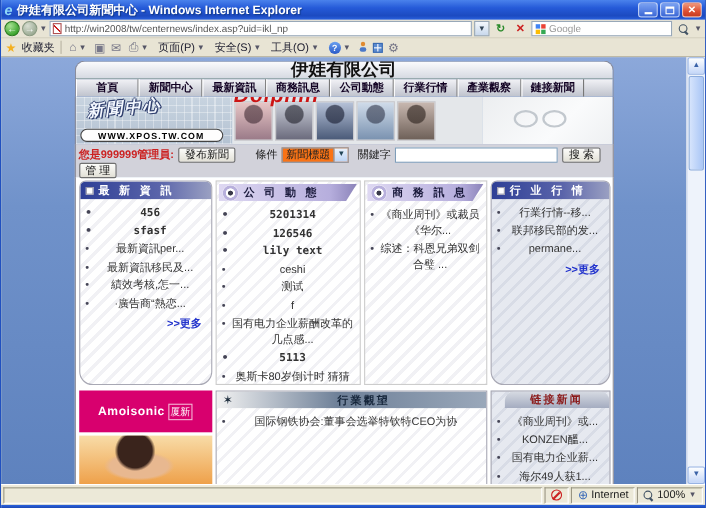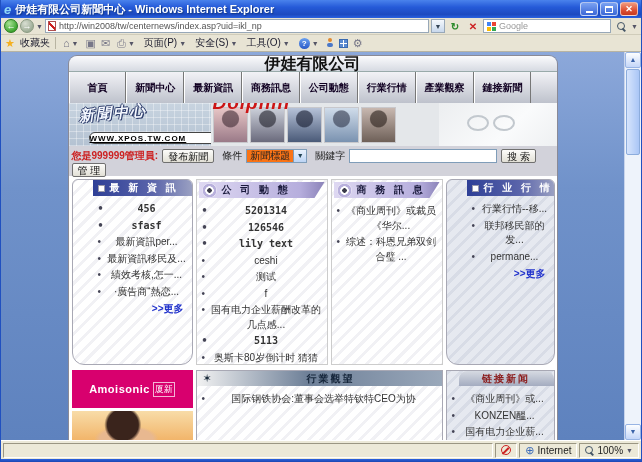--- a/index.html
+++ b/index.html
@@ -52,62 +52,62 @@
   .figure-ico::after { content:""; position:absolute; width:6px; height:4px; border-radius:2px; background:#4a78c8; left:1px; top:5px; }
   .grid-ico { width:9px; height:9px; background:linear-gradient(#fff,#fff) 50% 50%/1px 100% no-repeat, linear-gradient(#fff,#fff) 50% 50%/100% 1px no-repeat, #5a8ad0; border:1px solid #3a6ab0; }
 
   
   .viewport { flex:1; display:flex; min-height:0; }
   .bluebg { flex:1; background:linear-gradient(180deg,#8ca8da 0%,#7092ca 35%,#5e82be 100%); display:flex; justify-content:center; overflow:hidden; }
   .site { width:490px; margin-top:3px; font-size:11px; }
 
   .site-top { border:1px solid #8a8a96; border-bottom:none; border-radius:9px 9px 0 0; overflow:hidden; }
   .company-bar { height:15px; background:linear-gradient(180deg,#fbfbfd,#d6dae2); text-align:center; font-size:16px; font-weight:bold; color:#111; line-height:15px; }
-  .navbar { height:32px; display:flex; background:linear-gradient(180deg,#f2f2f6,#bec2cc); border-top:1px solid #9aa; }
+  .navbar { height:17px; display:flex; background:linear-gradient(180deg,#f2f2f6,#bec2cc); border-top:1px solid #9aa; }
   .navtab { flex:1; border-right:1px solid #777; border-left:1px solid #fff; font-size:10px; font-weight:bold; color:#102; display:flex; align-items:center; justify-content:center; white-space:nowrap; }
   .navspacer { flex:.45; }
 
   .banner { height:43px; display:flex; border-left:1px solid #8a8a96; border-right:1px solid #8a8a96; overflow:hidden; }
   .b-logo { width:142px; position:relative; background:
       repeating-linear-gradient(0deg,rgba(255,255,255,.35) 0 1px,transparent 1px 7px),
       repeating-linear-gradient(90deg,rgba(255,255,255,.35) 0 1px,transparent 1px 7px),
       linear-gradient(180deg,#c8d4e0,#b4c2d2); }
   .logo-text { position:absolute; top:1px; left:10px; font-size:15px; font-weight:bold; font-style:italic; letter-spacing:2px; color:#f4f8ff; text-shadow:1px 1px 0 #31406e, -1px 0 0 #31406e, 0 -1px 0 #31406e, 1px 0 0 #31406e; transform:rotate(-5deg); }
-  .logo-pill { position:absolute; bottom:2px; left:20px; width:130px; height:12px; background:#fefefe; border:1px solid #444; border-radius:7px; font-size:8px; font-weight:bold; letter-spacing:1px; color:#000; text-align:left; line-height:11px;text-decoration:underline; }
+  .logo-pill { position:absolute; bottom:2px; left:4px; width:130px; height:12px; background:#fefefe; border:1px solid #444; border-radius:7px; font-size:8px; font-weight:bold; letter-spacing:1px; color:#000; text-align:center; line-height:11px; }
   .b-photos { flex:1; position:relative; background:#e4e7ea; display:flex; align-items:center; padding:0 0 0 2px; overflow:hidden; }
   .dolphin-text { position:absolute; top:-11px; left:2px; color:#cc1515; font-size:19px; font-weight:bold; font-style:italic; letter-spacing:1px; }
   .photo { width:35px; height:36px; margin-right:2px; border:1px solid #c8c8cc; }
   .ph1 { background:radial-gradient(circle at 50% 32%,rgba(50,30,40,.55) 28%,transparent 32%),linear-gradient(180deg,#e8c6c6,#9a7a88); }
   .ph2 { background:radial-gradient(circle at 50% 32%,rgba(30,30,40,.6) 28%,transparent 32%),linear-gradient(180deg,#ccd0da,#6a6a7c); }
   .ph3 { background:radial-gradient(circle at 50% 32%,rgba(20,25,45,.6) 28%,transparent 32%),linear-gradient(180deg,#b6c2d8,#4a5a78); }
   .ph4 { background:radial-gradient(circle at 50% 32%,rgba(35,40,60,.55) 28%,transparent 32%),linear-gradient(180deg,#d0dcea,#7a92b0); }
   .ph5 { background:radial-gradient(circle at 50% 32%,rgba(40,30,25,.6) 28%,transparent 32%),linear-gradient(180deg,#c8b8b0,#6e6058); }
   .b-right { width:118px; background:linear-gradient(135deg,#eceef0,#fafbfc 60%,#eef0f2); position:relative; }
   .spec1,.spec2 { position:absolute; border:2px solid #c2c8ce; border-radius:50%; width:22px; height:16px; top:12px; }
   .spec1{ left:28px; } .spec2{ left:54px; }
 
   .adminbar { height:30px; background:#d2d2da; border-left:1px solid #8a8a96; border-right:1px solid #8a8a96; padding:2px 3px 0 3px; font-size:11px; position:relative; }
   .admin-row1 { display:flex; align-items:center; gap:4px; height:15px; }
   .admin-text { color:#cc2222; font-weight:bold; font-size:10px; white-space:nowrap; }
   .xpbtn { background:linear-gradient(180deg,#fcfcfa,#e2e0d6); border:1px solid #707070; border-radius:2px; font-size:10px; padding:0 5px; height:14px; line-height:13px; color:#111; white-space:nowrap; }
-  .cond-label { margin-left:4px; font-size:10px; color:#222; }
+  .cond-label { margin-left:14px; font-size:10px; color:#222; }
   .fake-select { height:14px; background:#f97316; border:1px solid #7f9db9; display:flex; align-items:center; font-size:10px; color:#222; }
   .fake-select .sel-text { padding:0 3px; }
   .sel-arrow { width:13px; height:12px; background:linear-gradient(180deg,#eaf2fc,#bcd4f4); border-left:1px solid #7f9db9; color:#245; font-size:7px; text-align:center; line-height:11px; }
   .kw-input { width:148px; height:14px; background:#fff; border:1px solid #7f9db9; }
   .admin-row2 { height:15px; }
   .manage-btn { margin-top:0; }
 
   
   .main { background:#fff; border:1px solid #8a8a96; border-top:none; padding:3px; }
   .stripes { background:repeating-linear-gradient(135deg,rgba(205,205,218,.28) 0 3px,transparent 3px 9px),#fff; }
   .stripes-tint { background:repeating-linear-gradient(135deg,rgba(190,196,212,.35) 0 3px,transparent 3px 9px),#e6e9f0; }
   .row1 { display:grid; grid-template-columns:121px 132px 112px 109px; gap:3px; height:186px; }
   .box { border:1px solid #a8a8b4; overflow:hidden; }
-  .box.rnd { border-radius:6px 6px 12px 12px;padding-left:20px; }
+  .box.rnd { border-radius:6px 6px 12px 12px; }
   .hdr-navy { height:16px; display:flex; align-items:center; gap:5px; padding:0 5px; background:linear-gradient(90deg,#2e3f96,#5a64aa 60%,#9aa0c2); color:#fff; font-weight:bold; font-size:10px; letter-spacing:3px; white-space:nowrap; }
   .sq-icon { width:7px; height:7px; background:#fff; border:1px solid #99a; flex:none; }
   .hdr-lav { height:16px; margin:2px 2px 0 2px; display:flex; align-items:center; gap:5px; padding:0 3px; background:linear-gradient(90deg,#ded8f2,#b6aedd 80%,#8a82b8); clip-path:polygon(0 0,100% 0,calc(100% - 10px) 100%,0 100%); color:#1a1a3c; font-weight:bold; font-size:10px; letter-spacing:3px; white-space:nowrap; }
   .target-icon { width:15px; height:15px; border-radius:50%; flex:none; background:radial-gradient(circle,#3a3a4a 2px,#fff 2.5px 4px,#b8b0dc 4.5px 6.5px,#e4e0f2 7px); }
   ul.newslist { list-style:none; margin:5px 2px 0 2px; padding:0; }
   ul.newslist li { position:relative; padding:1px 2px 1px 11px; font-size:10px; color:#333; line-height:1.45; word-break:break-all;text-align:center; }
   ul.newslist li::before { content:"•"; position:absolute; left:3px; top:1px; color:#445; }
   .lnk { color:#2233cc; font-family:"DejaVu Sans Mono",monospace; font-weight:bold; }
   .more { text-align:right; color:#2233cc; font-size:10px; font-weight:bold; padding:2px 8px 0 0; }
 

